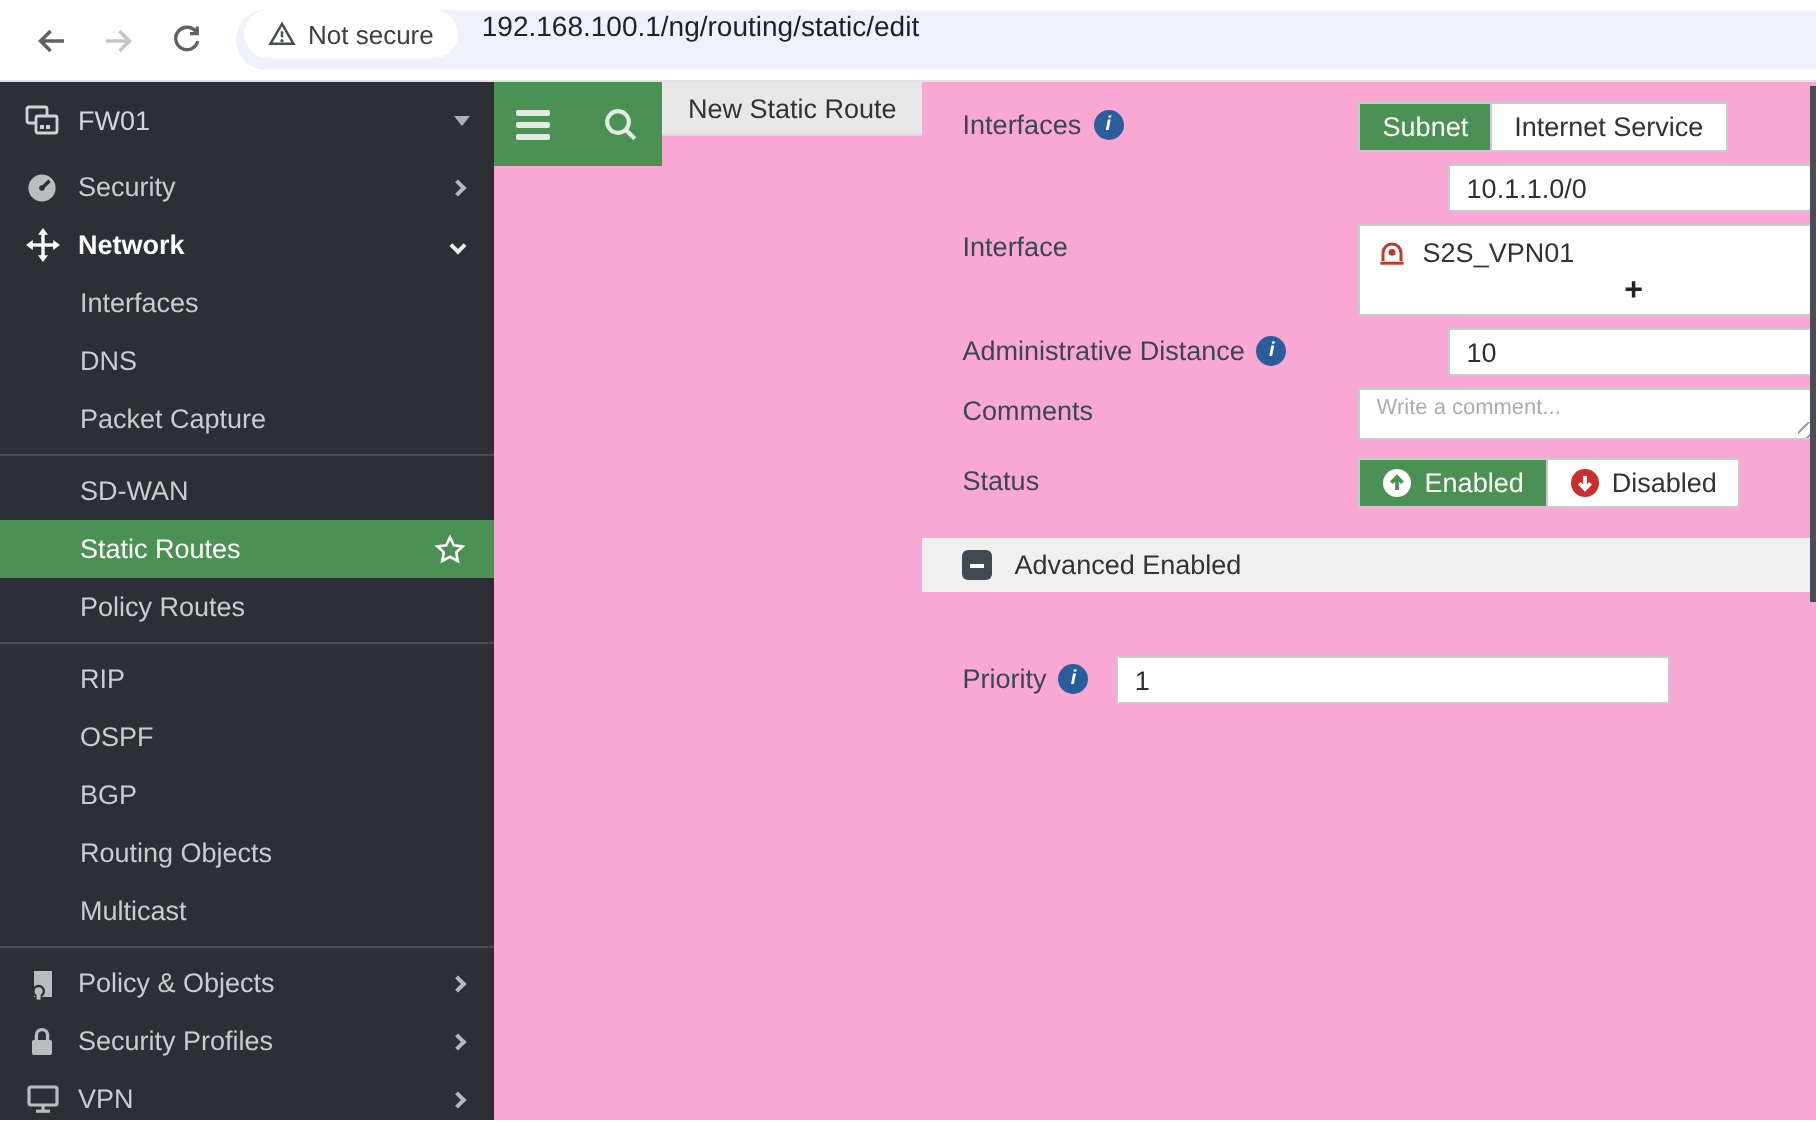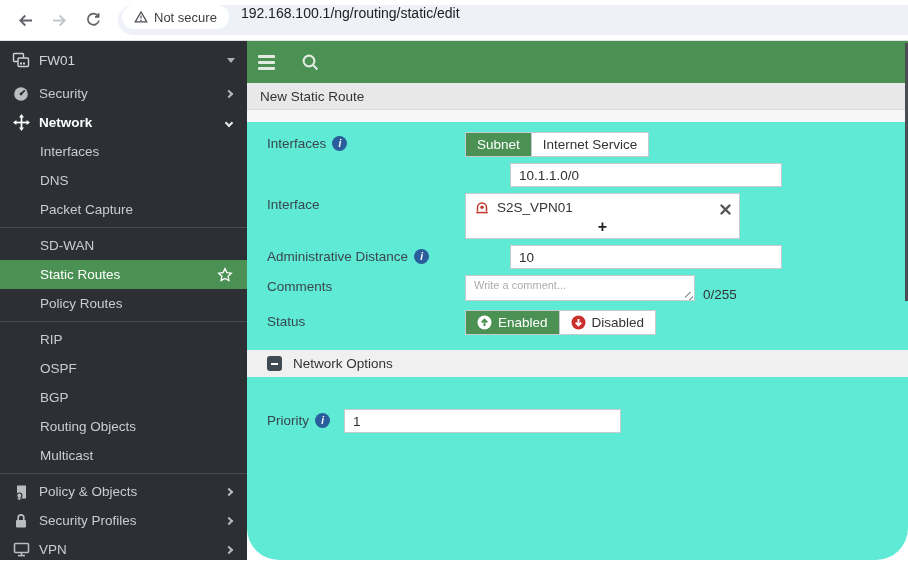--- a/index.html
+++ b/index.html
@@ -33,21 +33,21 @@
   .nav-item .chev-box{margin-left:auto;width:12px;display:flex;justify-content:center;}
   .nav-item.active-section{color:#ffffff;font-weight:bold;}
   .sub-item{padding-left:40px;height:29px;display:flex;align-items:center;cursor:pointer;}
   .sub-item.selected{background:var(--green);color:#fff;font-weight:normal;}
   .sub-item.selected .star{margin-left:auto;margin-right:14px;display:flex;}
   .divider{border-top:1px solid #474c50;margin:3px 0;}
   .chev{display:inline-block;width:6px;height:6px;border-right:2px solid #b4b9bd;border-bottom:2px solid #b4b9bd;transform:rotate(-45deg);}
   .chev.down{transform:rotate(45deg);border-color:#e8eaeb;}
 
   
-  .main{flex:1;display:flex;flex-direction:column;background:#5eead4;min-width:0;border-radius:32px;}
+  .main{flex:1;display:flex;flex-direction:row;background:#f9a8d4;min-width:0;}
   .green-header{height:42px;background:var(--green);display:flex;align-items:center;gap:26px;padding:0 11px;flex:none;}
   .hamburger{display:flex;flex-direction:column;gap:3px;cursor:pointer;}
   .hamburger span{width:17px;height:3px;background:#e2ebe2;border-radius:1px;}
   .breadcrumb-bar{height:27px;background:#e8e8e8;border-bottom:1px solid #dadada;display:flex;align-items:center;padding:0 13px;font-size:13.5px;color:#333;flex:none;}
   .sub-strip{height:12px;background:#f7f7f7;flex:none;}
   .form{flex:1;padding:10px 12px 0 20px;font-size:13.5px;color:var(--label-color);}
 
   .frow{display:flex;align-items:flex-start;margin-bottom:6px;}
   .flabel{width:198px;flex:none;display:flex;align-items:center;gap:6px;padding-top:4px;}
   .info-ic{width:15px;height:15px;border-radius:50%;background:#2a5d9b;color:#fff;font-size:10px;font-weight:bold;display:inline-flex;align-items:center;justify-content:center;font-style:italic;cursor:pointer;flex:none;}
@@ -348,21 +348,21 @@
               </svg>
             <span>Disabled</span>
           </div>
         </div>
       </div>
 
       <div class="adv-bar">
         <span class="minus-btn">
             <i></i>
           </span>
-        <span>Network Options</span>
+        <span>Advanced Enabled</span>
       </div>
 
       <div class="priority-row">
         <div class="flabel-auto">
           <span>Priority</span>
           <span class="info-ic">i</span>
         </div>
         <input class="txt-input w277" value="1" style="">
       </div>
 

